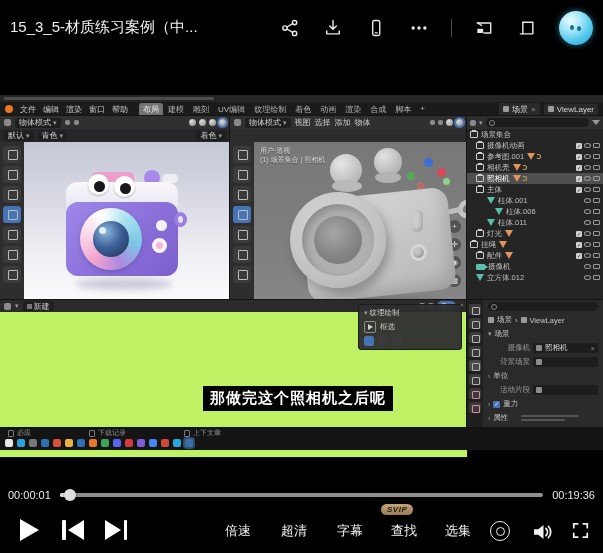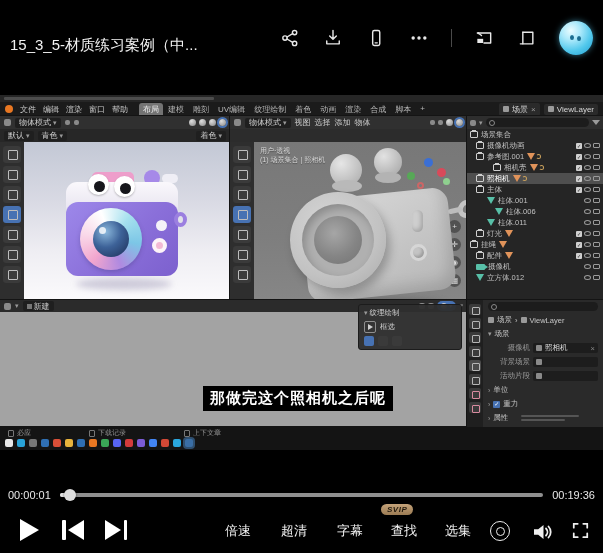--- a/index.html
+++ b/index.html
@@ -1,21 +1,21 @@
 <!DOCTYPE html>
 <html><head>
 <meta charset="utf-8">
 <style>
   *{box-sizing:border-box;margin:0;padding:0}
   html,body{width:603px;height:553px;background:#000;overflow:hidden;
     font-family:"Liberation Sans","DejaVu Sans",sans-serif}
   .app{position:relative;width:603px;height:553px;background:#000;color:#eee}
 
   
-  .topbar{position:absolute;top:0;left:0;width:603px;height:55px;display:flex;align-items:flex-end;padding:0 10px}
+  .topbar{position:absolute;top:0;left:0;width:603px;height:55px;display:flex;align-items:center;padding:0 10px}
   .vtitle{font-size:15px;color:#f2f2f2;white-space:nowrap;flex:0 0 auto}
   .tb-icons{margin-left:auto;display:flex;align-items:center;gap:21px}
   .tb-btn{width:22px;height:22px;display:flex;align-items:center;justify-content:center;cursor:pointer}
   .tb-btn svg{width:20px;height:20px;stroke:#e9e9e9;fill:none;stroke-width:1.7;stroke-linecap:round;stroke-linejoin:round}
   .tb-sep{width:1px;height:18px;background:#4a4a4a}
   .avatar{width:34px;height:34px;border-radius:50%;position:relative;
     background:radial-gradient(circle at 35% 28%,#eafcff 0%,#aeeafb 28%,#52c8ec 62%,#1f9ed2 100%);
     box-shadow:0 0 6px rgba(90,200,240,.55)}
   .avatar i{position:absolute;width:4px;height:5px;border-radius:50%;background:#1c6e91}
   .avatar i.e1{left:11px;top:14px}.avatar i.e2{left:18px;top:15px}
@@ -139,21 +139,21 @@
   .psearch{height:9px;background:#1c1c1c;border-radius:5px;flex:1;position:relative}
   .psearch:before{content:"";position:absolute;left:3px;top:2px;width:4px;height:4px;border:1px solid #888;border-radius:50%}
   .plabel{width:42px;text-align:right;color:#9a9a9a;flex:0 0 auto}
   .pval{flex:1;height:10px;background:#1d1d1d;border-radius:2px;display:flex;align-items:center;gap:3px;padding:0 3px;color:#ddd}
   .pval .sq{width:6px;height:6px;background:#8a8a8a;border-radius:1px}
   .pval .x{margin-left:auto;color:#888}
   .gravcbx{width:7px;height:7px;background:#4772b3;border-radius:1px;color:#fff;font-size:6px;line-height:7px;text-align:center}
   .hintbars i{display:block;width:58px;height:2px;background:#555;border-radius:1px;margin:2px 0}
 
   
-  .shader{position:absolute;left:0;top:205px;width:467px;height:126px;background:#a3a3a3;outline:1px solid #141414}
+  .shader{position:absolute;left:0;top:205px;width:467px;height:157px;background:#bef264;outline:1px solid #141414}
   .sh-head{height:12px;background:#2b2b2b;display:flex;align-items:center;gap:4px;padding:0 4px}
   .sh-right{margin-left:auto;display:flex;gap:3px;align-items:center}
   .bluechip{display:inline-flex;align-items:center;gap:2px;background:#4772b3;border-radius:7px;padding:0 4px;height:10px;color:#fff}
   .toolpanel{position:absolute;left:358px;top:209px;width:104px;height:46px;background:rgba(46,46,46,.95);border:1px solid #1c1c1c;border-radius:3px;font-size:7.5px;color:#cfcfcf;padding:3px 5px}
   .tp-row{display:flex;align-items:center;gap:4px;margin-top:3px}
   .tp-tool{width:12px;height:12px;border:1px solid #8f8f8f;border-radius:2px;position:relative}
   .tp-tool:after{content:"";position:absolute;left:3px;top:2px;border-top:3.5px solid transparent;border-bottom:3.5px solid transparent;border-left:5px solid #cfcfcf}
   .swatch{width:10px;height:10px;border-radius:2px;background:#3a3a3a}
   .swatch.blue{background:#4772b3}
 
@@ -441,21 +441,21 @@
           <span class="ol-extra">
             <span class="ic-mesh orange"></span>
             <span class="hookic"></span>
           </span>
           <span class="ol-right">
             <span class="cbx">✓</span>
             <span class="eye"></span>
             <span class="scr"></span>
           </span>
         </div>
-      <div class="ol-row" style="padding-left:26px">
+      <div class="ol-row" style="padding-left:9px">
           <span class="ic-col"></span>
           <span>相机壳</span>
           <span class="ol-extra">
             <span class="ic-mesh orange"></span>
             <span class="hookic"></span>
           </span>
           <span class="ol-right">
             <span class="cbx">✓</span>
             <span class="eye"></span>
             <span class="scr"></span>
@@ -629,30 +629,30 @@
             </span>
         </div>
         <div class="prow">
           <span class="plabel">背景场景</span>
           <span class="pval">
               <span class="sq"></span>
               <span></span>
             </span>
         </div>
         <div class="prow">
+            <span class="car">›</span>
+            <span>单位</span>
+          </div>
+        <div class="prow">
           <span class="plabel">活动片段</span>
           <span class="pval">
               <span class="sq"></span>
               <span></span>
             </span>
         </div>
-        <div class="prow">
-            <span class="car">›</span>
-            <span>单位</span>
-          </div>
         <div class="prow">
             <span class="car">›</span>
             <span class="gravcbx">✓</span>
             <span>重力</span>
           </div>
         <div class="prow">
             <span class="car">›</span>
             <span>属性</span>
             <span class="hintbars" style="margin-left:10px">
               <i></i>

